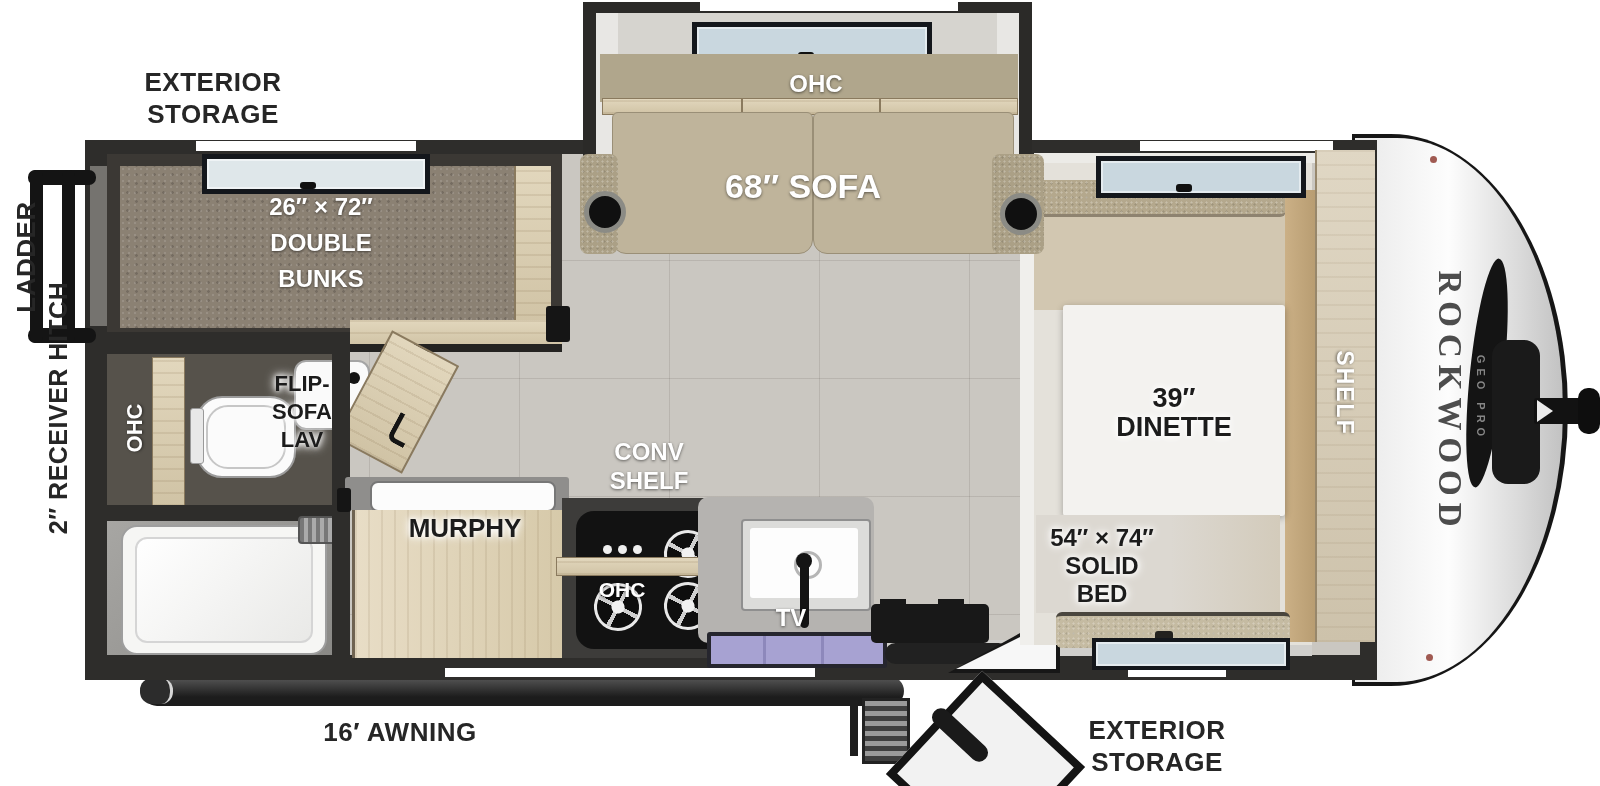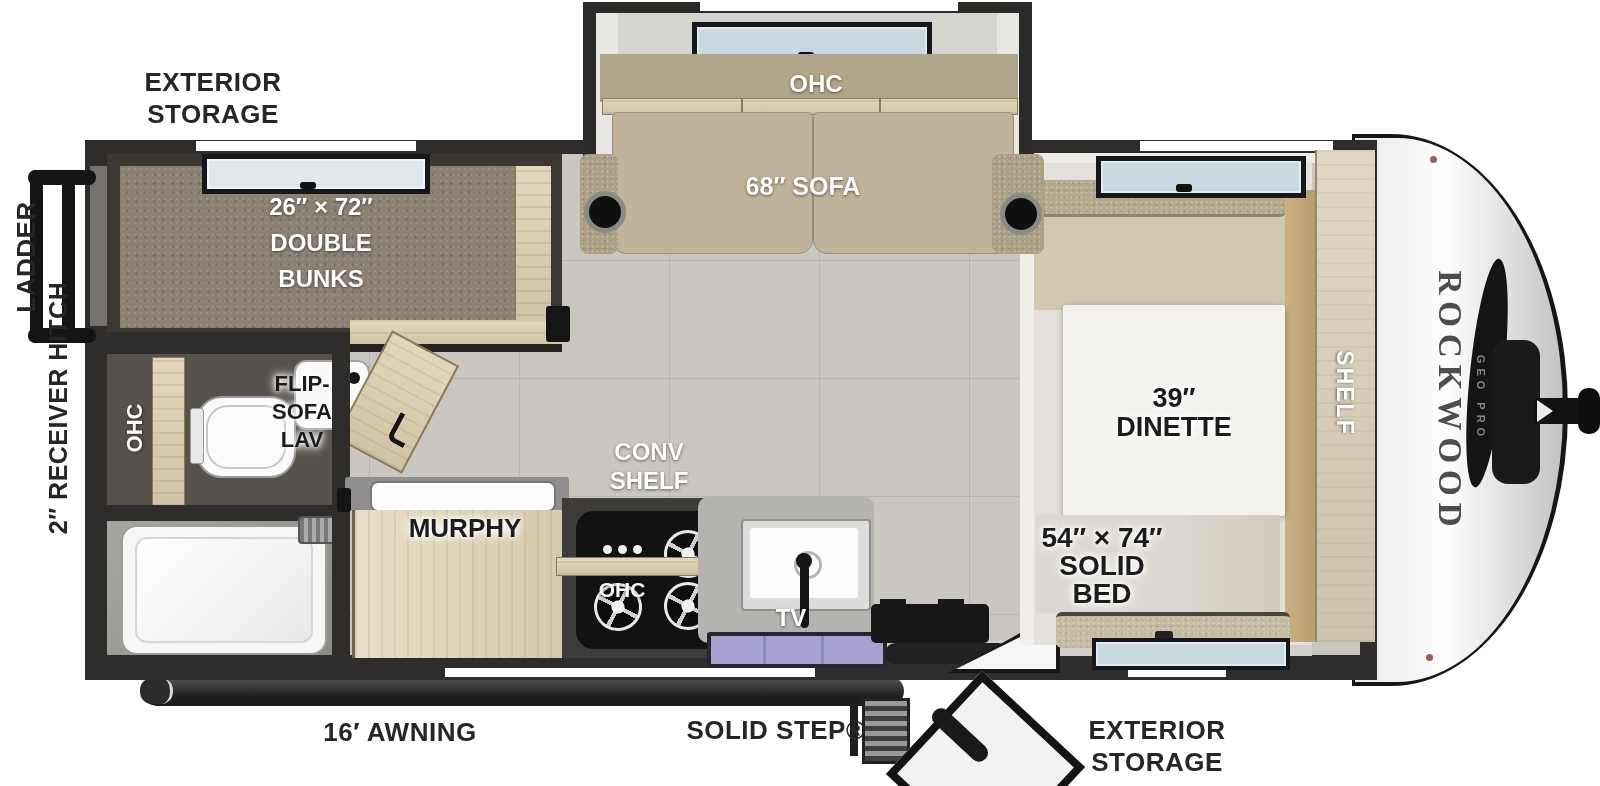--- a/index.html
+++ b/index.html
@@ -169,21 +169,21 @@
   <div class="a speck" style="left:1034px;top:180px;width:252px;height:34px;background-color:#b4a88d;border-radius:6px;border-bottom:3px solid #8e8370;"></div>
   <div class="a wood-v" style="left:1285px;top:190px;width:30px;height:452px;background:linear-gradient(90deg,#cbb086,#b89d72);"></div>
   <div class="winframe" style="left:1096px;top:156px;width:200px;height:32px;"></div>
   <div class="latch" style="left:1176px;top:184px;width:16px;height:8px;"></div>
   <div class="a" style="left:1063px;top:305px;width:222px;height:211px;background:#f3f2ef;border-radius:3px;box-shadow:0 2px 7px rgba(0,0,0,.3);"></div>
   <div class="pin in-dark" style="left:1174px;top:413px;font-size:27px;line-height:29px;">
     <div>39″</div>
     <div>DINETTE</div>
   </div>
   <div class="a" style="left:1036px;top:515px;width:244px;height:98px;background:linear-gradient(90deg,#dcd8d1 55%,#d3cbbb);"></div>
-  <div class="pin in-dark" style="left:1102px;top:566px;font-size:28px;line-height:28px;">
+  <div class="pin in-dark" style="left:1102px;top:566px;font-size:24px;line-height:28px;">
     <div>54″ × 74″</div>
     <div>SOLID</div>
     <div>BED</div>
   </div>
   <div class="a speck" style="left:1056px;top:612px;width:234px;height:32px;background-color:#c5bba2;border-top:4px solid #4a463e;border-radius:6px;"></div>
   <div class="latch" style="left:1155px;top:631px;width:18px;height:10px;background:#23211e;"></div>
   <div class="winframe" style="left:1092px;top:638px;width:190px;height:24px;border-width:4px;"></div>
 
   <div class="a" style="left:1315px;top:150px;width:58px;height:492px;background:linear-gradient(180deg,#e0d7c4,#cdc2ab);border-left:2px solid #97876b;
               background-image:repeating-linear-gradient(0deg,rgba(115,90,55,.08) 0 2px,transparent 2px 14px),linear-gradient(180deg,#e0d7c4,#cdc2ab);"></div>
@@ -194,21 +194,21 @@
     <div class="a" style="left:138px;top:0;width:2px;height:100%;background:#8a7a5e;"></div>
     <div class="a" style="left:276px;top:0;width:2px;height:100%;background:#8a7a5e;"></div>
   </div>
   <div class="a" style="left:612px;top:112px;width:199px;height:140px;background:var(--sofa,#bfb49b);border:1px solid #9a8f77;border-radius:6px 6px 14px 14px;"></div>
   <div class="a" style="left:813px;top:112px;width:199px;height:140px;background:var(--sofa,#bfb49b);border:1px solid #9a8f77;border-radius:6px 6px 14px 14px;"></div>
   <div class="a speck" style="left:580px;top:154px;width:38px;height:100px;background-color:#aba086;border-radius:8px;"></div>
   <div class="a" style="left:584px;top:191px;width:32px;height:32px;border-radius:50%;background:#101010;border:5px solid #8b8b85;"></div>
   <div class="a speck" style="left:992px;top:154px;width:52px;height:100px;background-color:#aba086;border-radius:8px;"></div>
   <div class="a" style="left:1000px;top:193px;width:32px;height:32px;border-radius:50%;background:#101010;border:5px solid #8b8b85;"></div>
   <div class="pin in-white" style="left:816px;top:84px;font-size:24px;">OHC</div>
-  <div class="pin in-white" style="left:803px;top:186px;font-size:25px;">68″ SOFA</div>
+  <div class="pin in-white" style="left:803px;top:186px;font-size:34px;">68″ SOFA</div>
 
   <div class="a" style="left:850px;top:700px;width:8px;height:56px;background:#1e1e1e;"></div>
   <div class="a" style="left:862px;top:698px;width:42px;height:60px;background:repeating-linear-gradient(180deg,#9a9a9a 0 5px,#3f3f3f 5px 10px);border:3px solid #222;"></div>
   <div class="a" style="left:915px;top:700px;width:125px;height:125px;background:#f2f2f2;border:8px solid #141414;transform:rotate(43deg);"></div>
   <div class="a" style="left:925px;top:726px;width:70px;height:18px;background:#1a1a1a;border-radius:9px;transform:rotate(43deg);"></div>
 
   <div class="a" style="left:0;top:0;width:0;height:0;">
     <div class="a" style="left:28px;top:170px;width:68px;height:15px;background:#141414;border-radius:7px;"></div>
     <div class="a" style="left:28px;top:328px;width:68px;height:15px;background:#141414;border-radius:7px;"></div>
     <div class="a" style="left:30px;top:170px;width:13px;height:173px;background:#141414;border-radius:6px;"></div>
@@ -216,20 +216,19 @@
   </div>
 
   <div class="a ext-lbl" style="left:118px;top:66px;width:190px;text-align:center;">
     <div>EXTERIOR</div>
     <div>STORAGE</div>
   </div>
   <div class="pin ccw ext-lbl" style="left:26px;top:257px;">LADDER</div>
   <div class="pin ccw ext-lbl" style="left:58px;top:408px;font-size:25px;">2″ RECEIVER HITCH</div>
   <div class="pin ext-lbl" style="left:400px;top:732px;">16′ AWNING</div>
   <div class="a ext-lbl" style="left:656px;top:714px;width:240px;text-align:center;">
-    <div>SOLID STEP®</div>
   </div>
   <div class="a ext-lbl" style="left:1057px;top:714px;width:200px;text-align:center;">
     <div>EXTERIOR</div>
     <div>STORAGE</div>
   </div>
 
 </div>
 
 </body></html>

